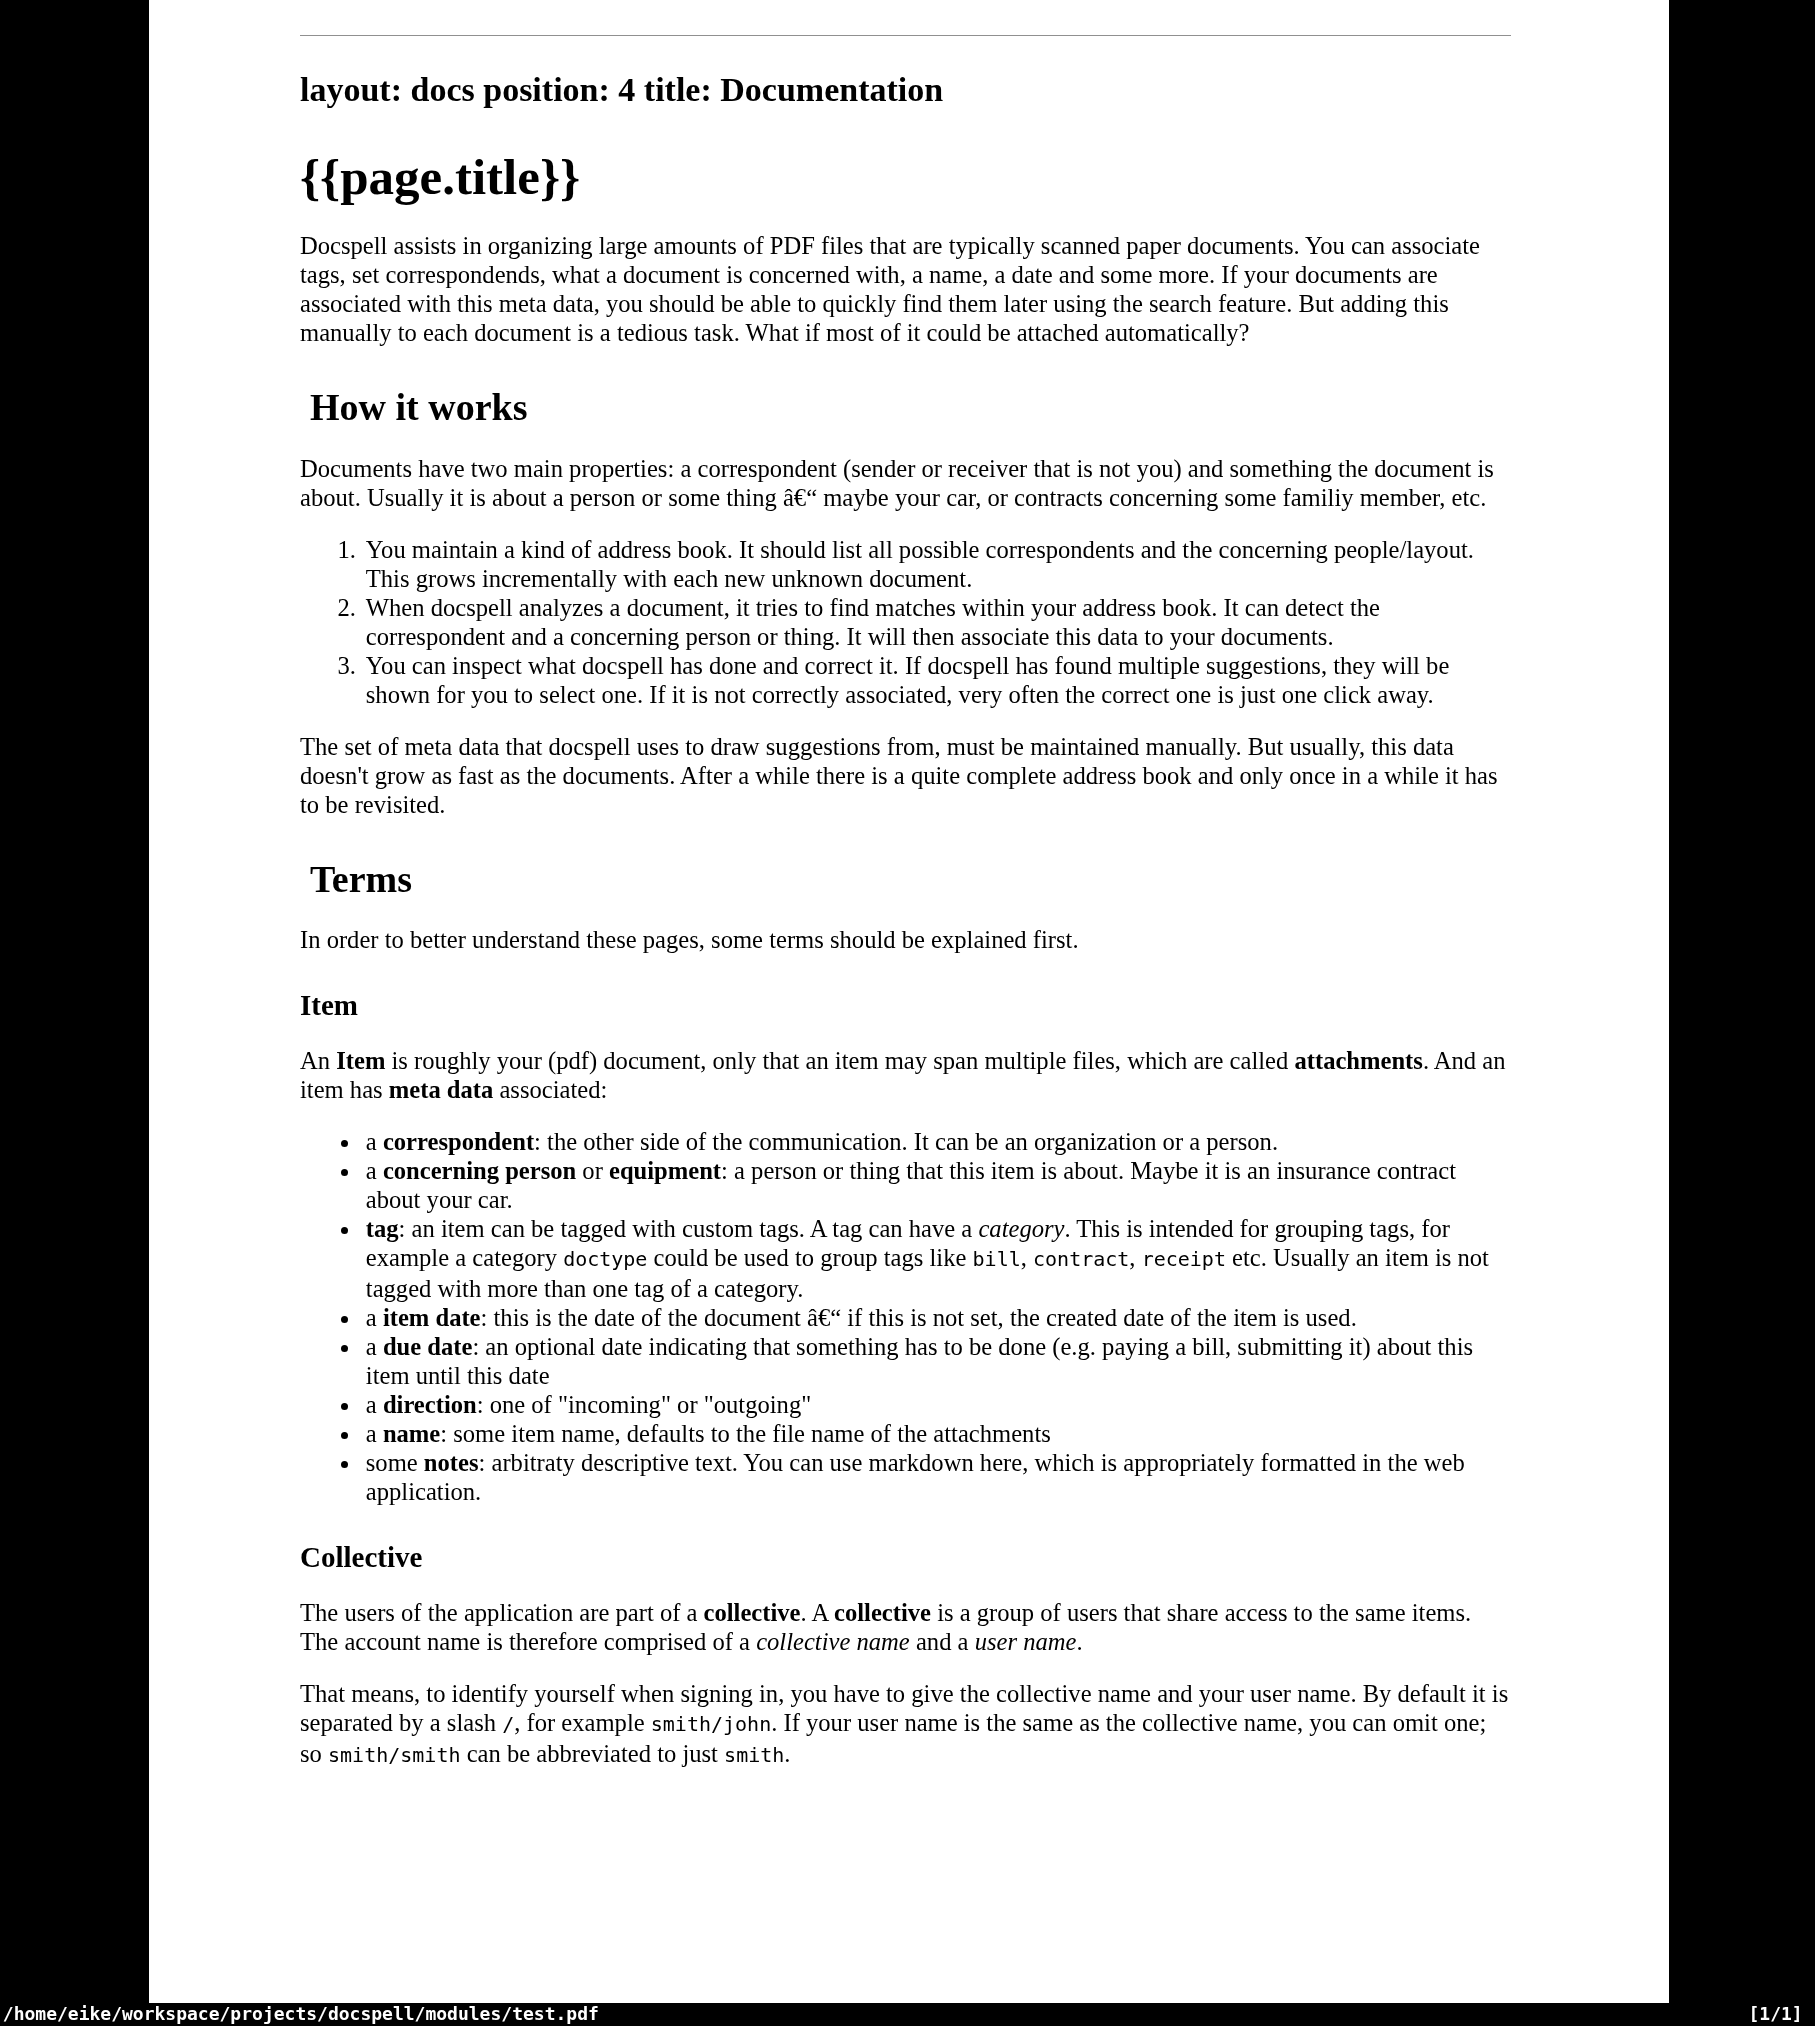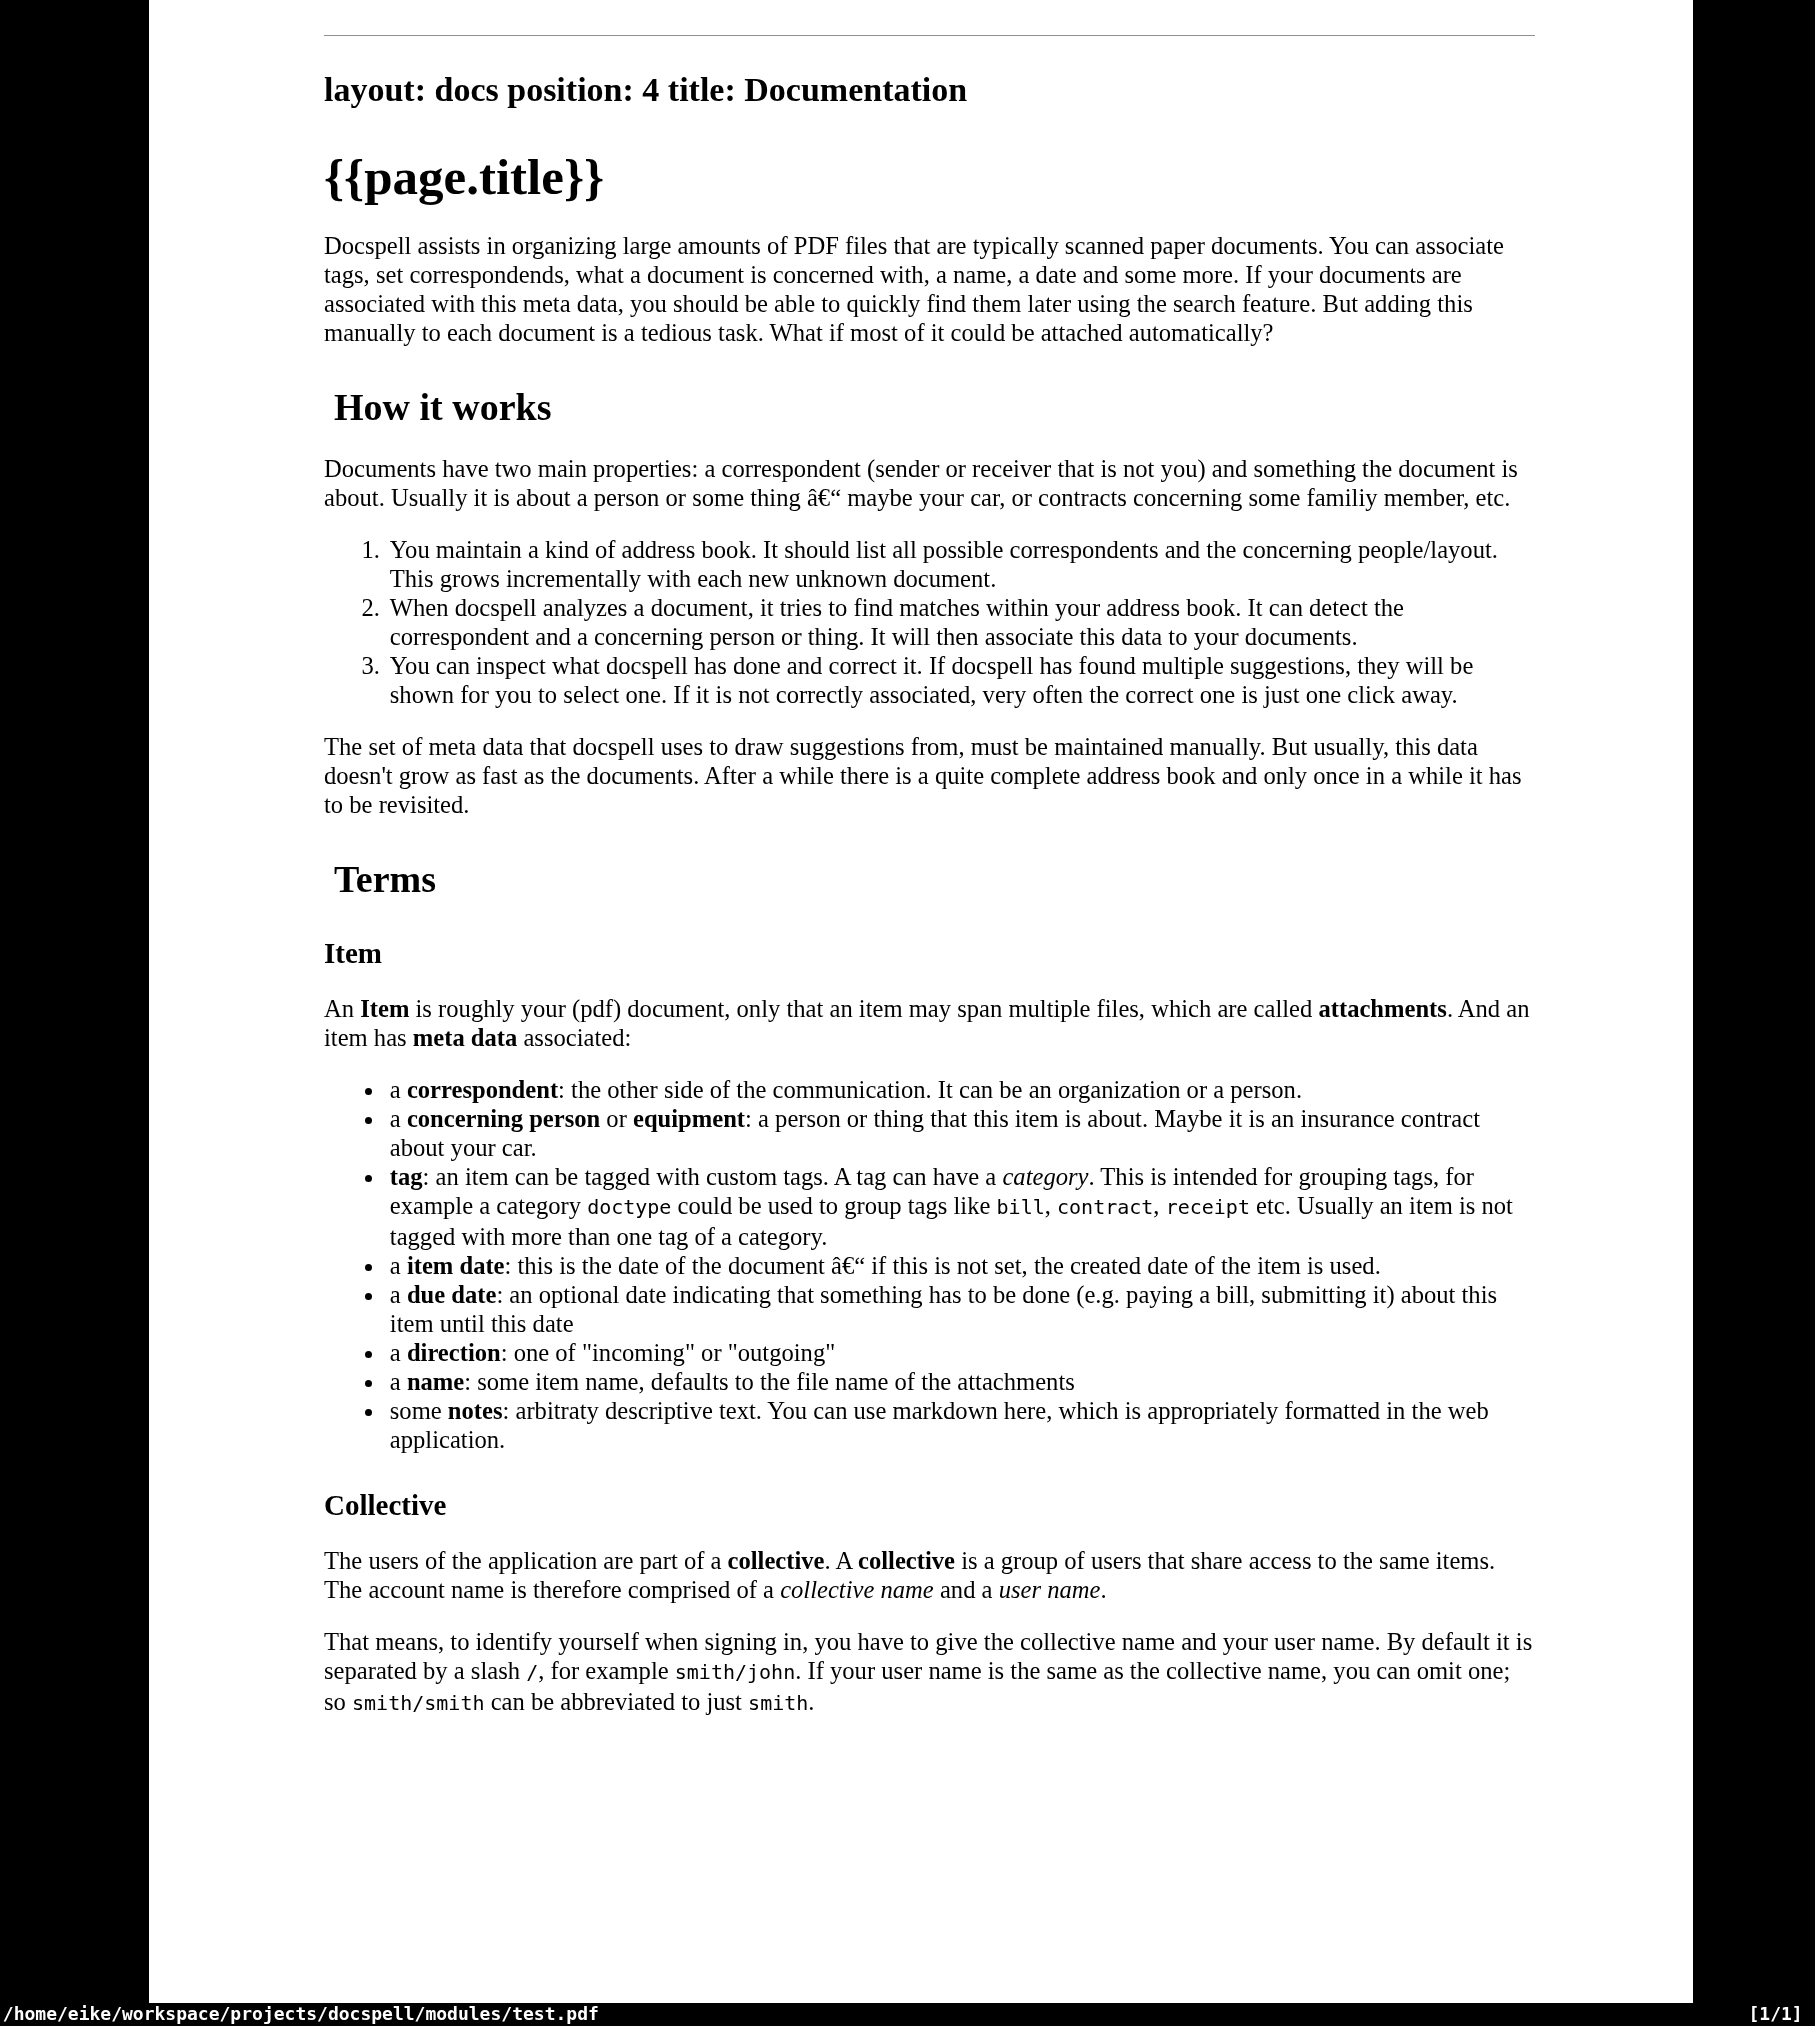--- a/index.html
+++ b/index.html
@@ -16,21 +16,20 @@
     font-family: "Liberation Serif", serif;
   }
   .page {
     position: absolute;
     left: 149px;
     top: 0;
     width: 1520px;
     height: 2003px;
     background: #ffffff;
     overflow: hidden;
-    padding-left: 24px;
   }
   .content {
     margin-left: 151px;
     width: 1211px;
     color: #000000;
   }
   .top-rule {
     border: none;
     border-top: 1.9px solid #909090;
     margin: 35px 0 0 0;
@@ -123,20 +122,21 @@
       <ol class="steps-list">
         <li>You maintain a kind of address book. It should list all possible correspondents and the concerning people/layout. This grows incrementally with each new unknown document.</li>
         <li>When docspell analyzes a document, it tries to find matches within your address book. It can detect the correspondent and a concerning person or thing. It will then associate this data to your documents.</li>
         <li>You can inspect what docspell has done and correct it. If docspell has found multiple suggestions, they will be shown for you to select one. If it is not correctly associated, very often the correct one is just one click away.</li>
       </ol>
 
       <p class="body-text">The set of meta data that docspell uses to draw suggestions from, must be maintained manually. But usually, this data doesn't grow as fast as the documents. After a while there is a quite complete address book and only once in a while it has to be revisited.</p>
 
       <h2 class="section-heading">Terms</h2>
 
+      <p class="body-text">In order to better understand these pages, some terms should be explained first.</p>
 
       <h3 class="subsection-heading">Item</h3>
 
       <p class="body-text"><span>An </span><span class="seg-b">Item</span><span> is roughly your (pdf) document, only that an item may span multiple files, which are called </span><span class="seg-b">attachments</span><span>. And an item has </span><span class="seg-b">meta data</span><span> associated:</span></p>
 
       <ul class="bullet-list">
         <li><span>a </span><span class="seg-b">correspondent</span><span>: the other side of the communication. It can be an organization or a person.</span></li>
         <li><span>a </span><span class="seg-b">concerning person</span><span> or </span><span class="seg-b">equipment</span><span>: a person or thing that this item is about. Maybe it is an insurance contract about your car.</span></li>
         <li><span class="seg-b">tag</span><span>: an item can be tagged with custom tags. A tag can have a </span><span class="seg-i">category</span><span>. This is intended for grouping tags, for example a category </span><span class="seg-c">doctype</span><span> could be used to group tags like </span><span class="seg-c">bill</span><span>, </span><span class="seg-c">contract</span><span>, </span><span class="seg-c">receipt</span><span> etc. Usually an item is not tagged with more than one tag of a category.</span></li>
         <li><span>a </span><span class="seg-b">item date</span><span>: this is the date of the document â€“ if this is not set, the created date of the item is used.</span></li>

